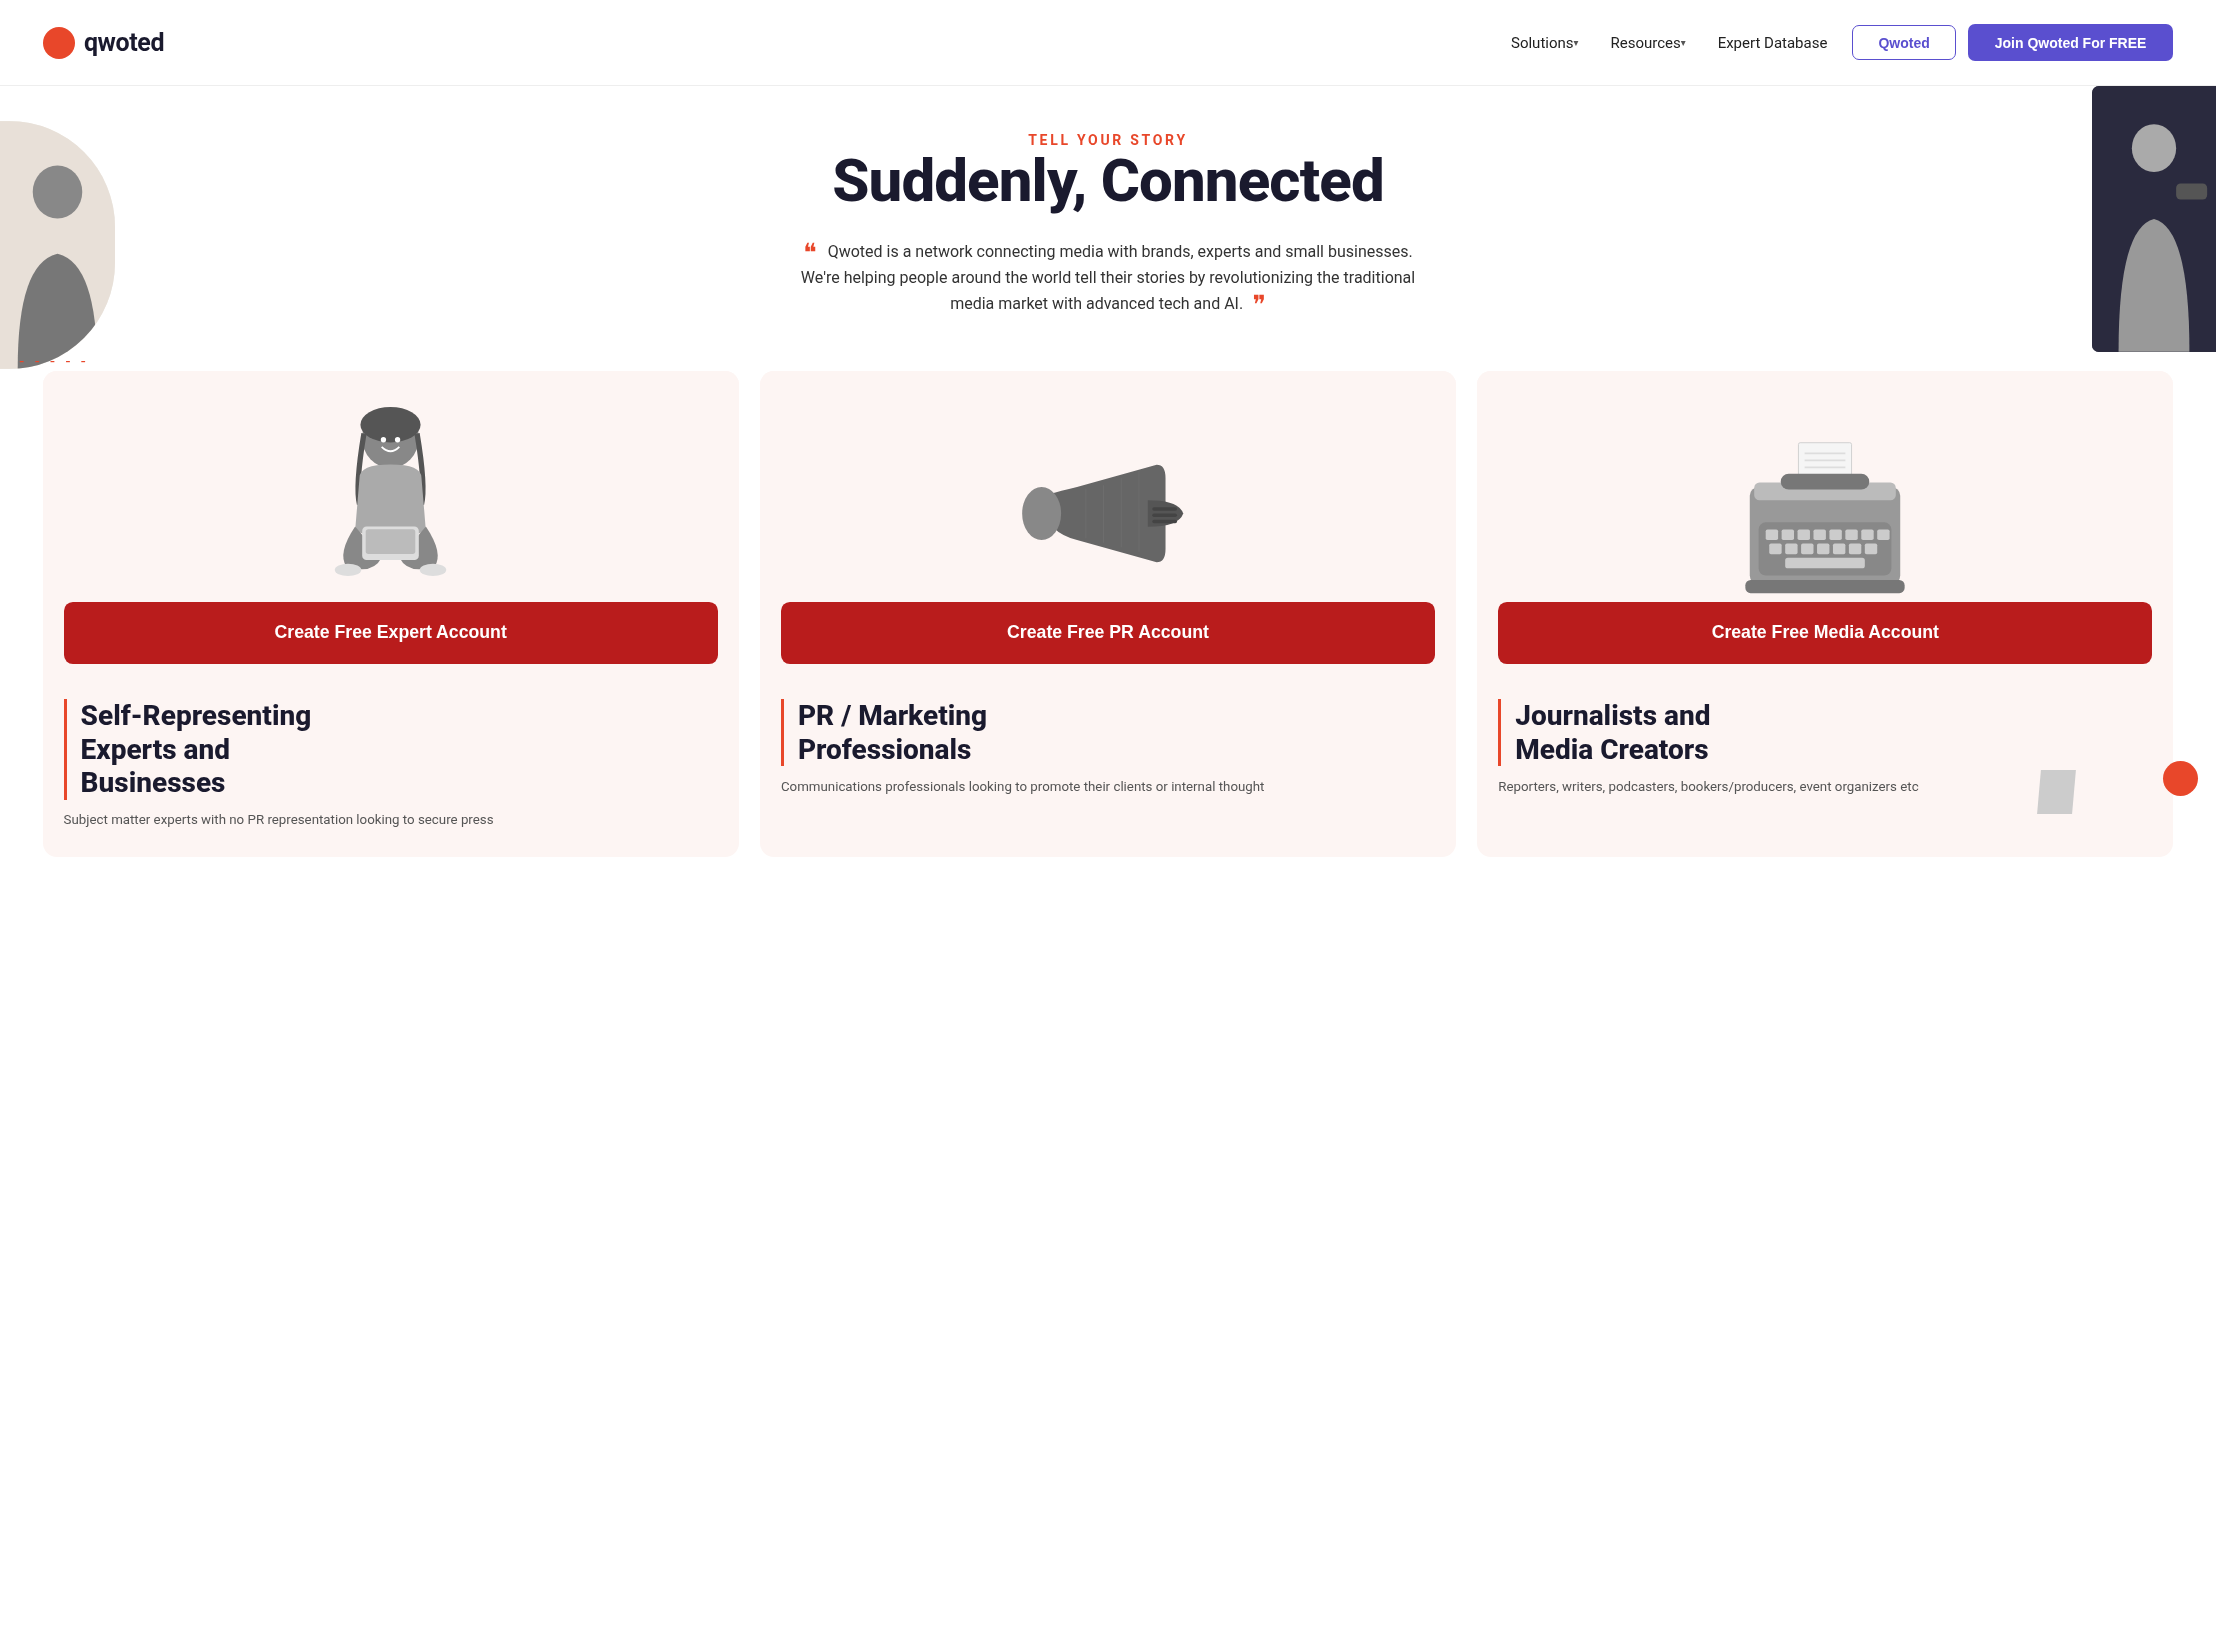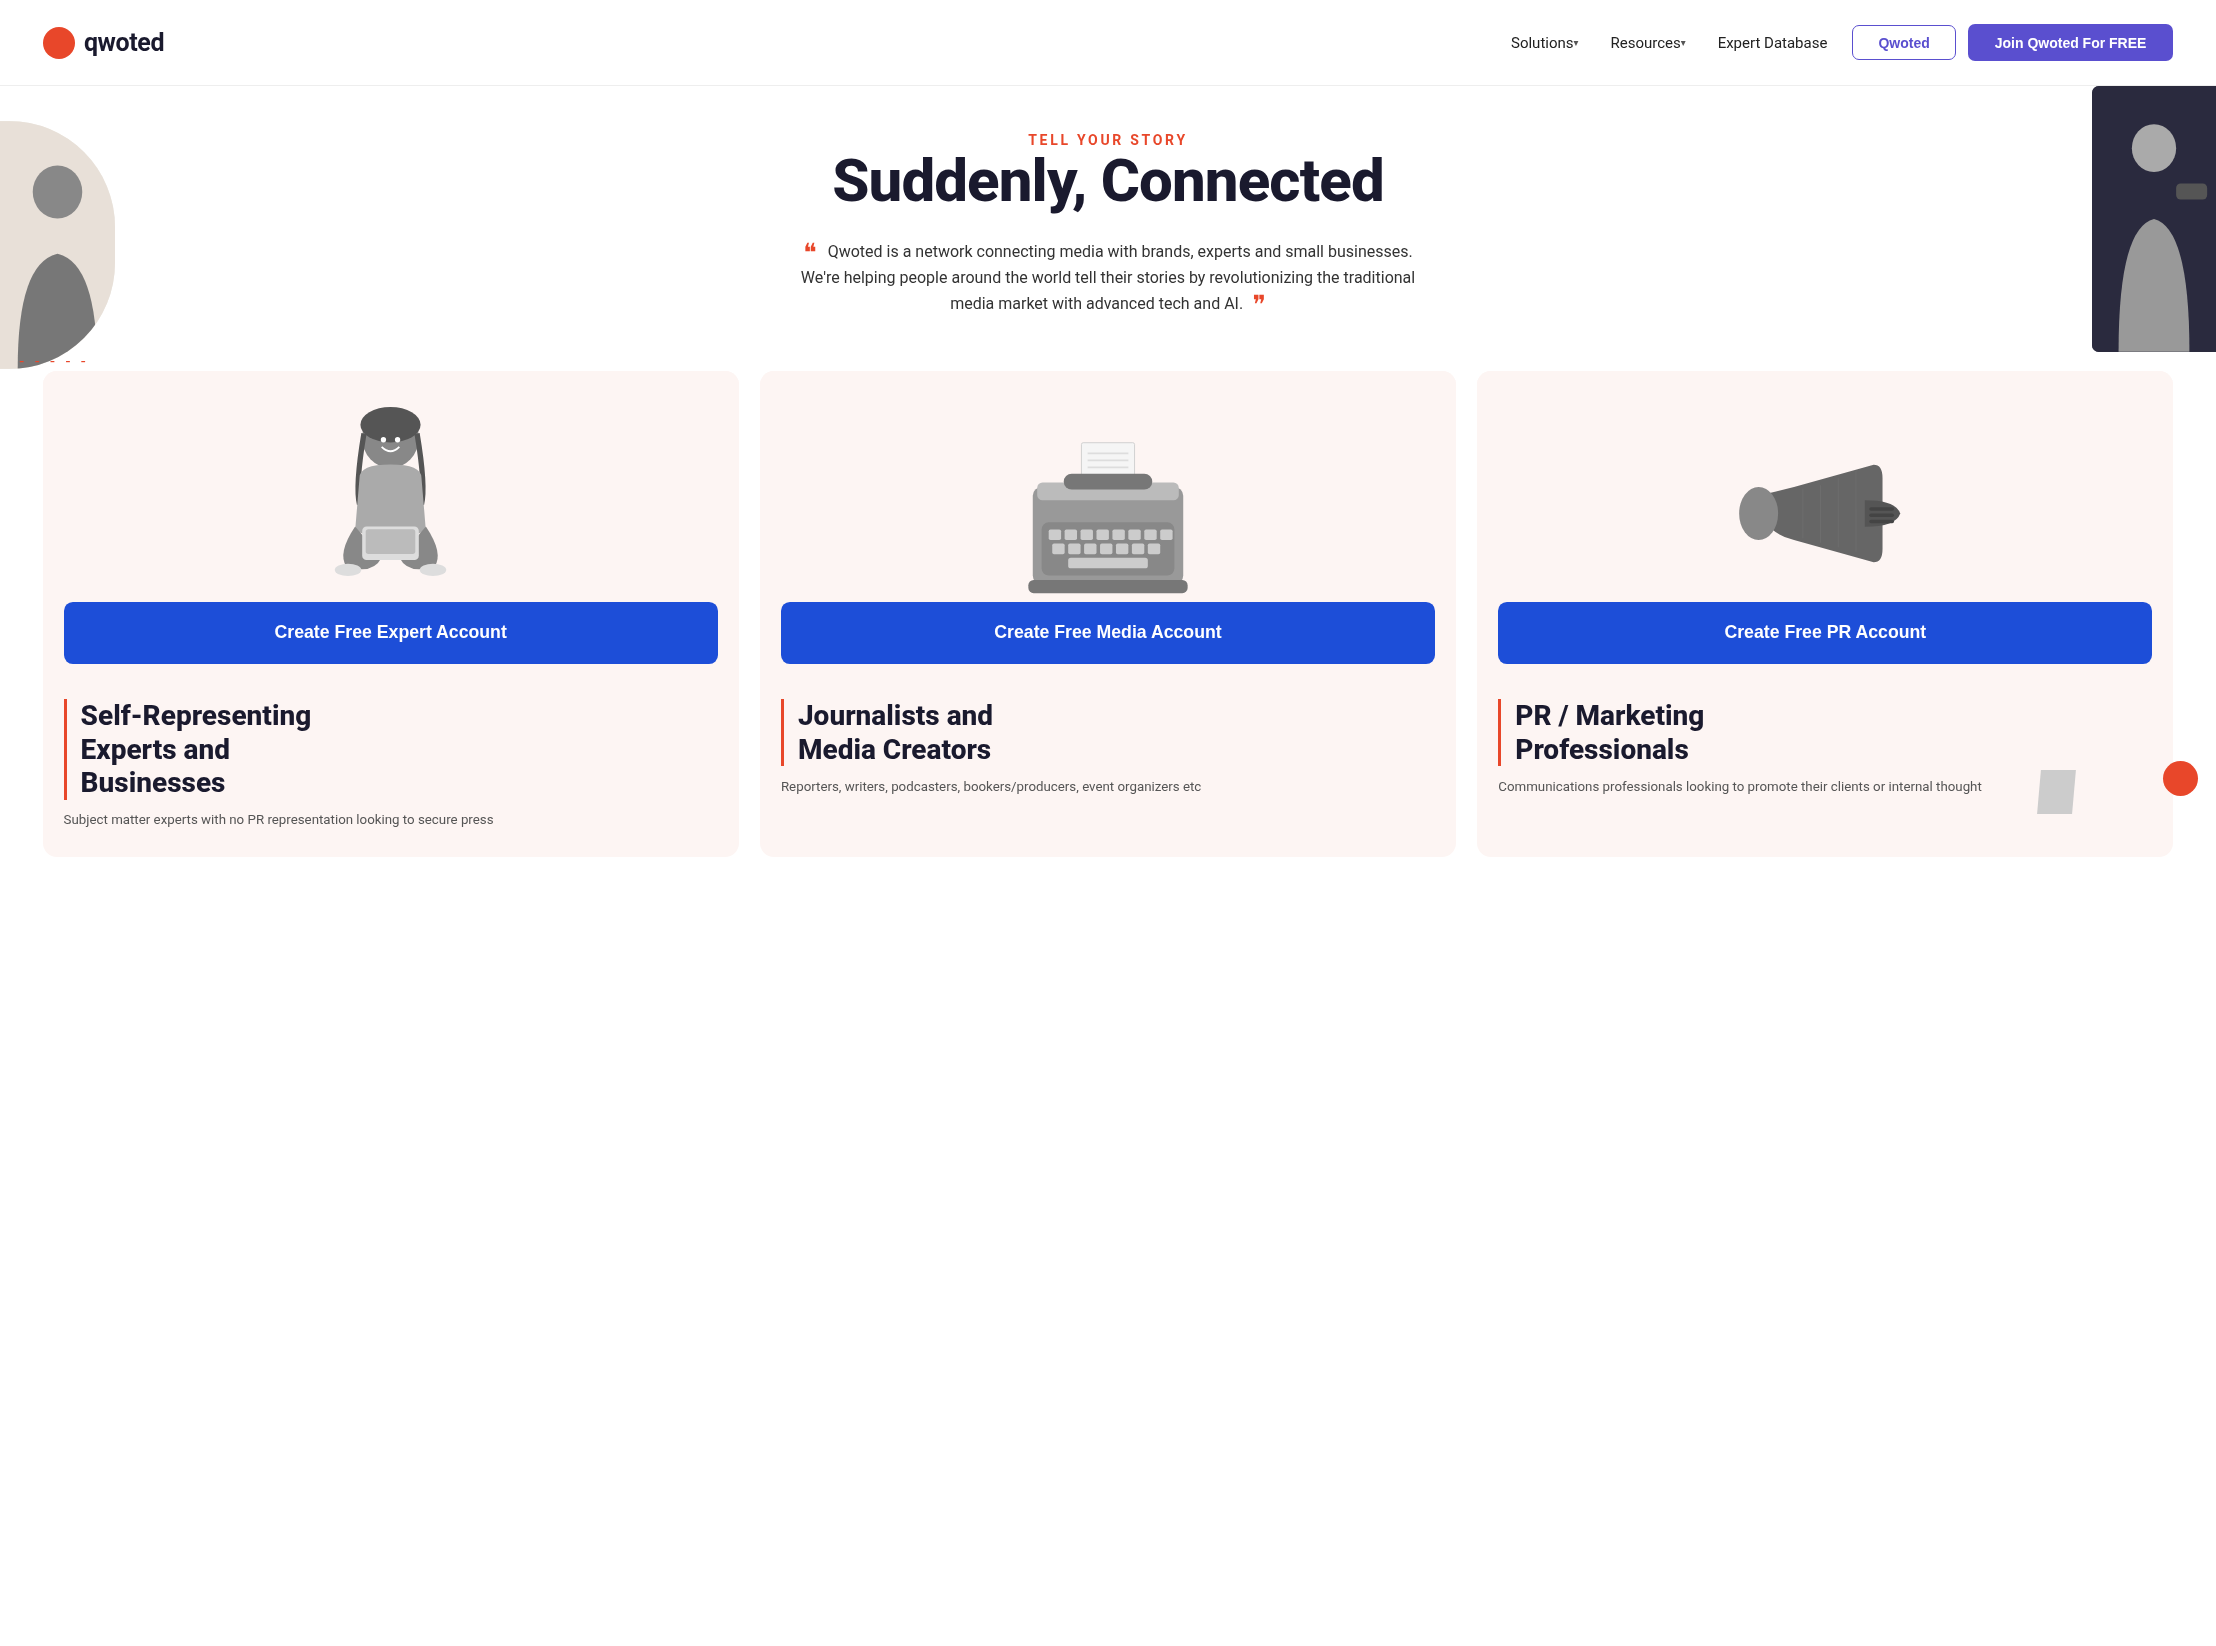--- a/index.html
+++ b/index.html
@@ -162,21 +162,21 @@
       display: flex;
       justify-content: center;
       align-items: flex-end;
       height: 231px;
       padding-top: 17.7px;
       background: #fdf5f3;
     }
 
     
     .card-btn {
-      background: #1d4ed8;
+      background: #b91c1c;
       color: #fff;
       font-size: 17.7px;
       font-weight: 700;
       text-align: center;
       border: none;
       border-radius: 8.9px;
       padding: 19.5px 26.6px;
       cursor: pointer;
       margin: 0 21px 21px;
       line-height: 1.3;
@@ -334,20 +334,52 @@
     <div class="card-category">
       <div class="card-category-title">
         Self-Representing<br>Experts and<br>Businesses
       </div>
     </div>
     <p class="card-desc">Subject matter experts with no PR representation looking to secure press</p>
   </div>
 
   <div class="card">
     <div class="card-image-area">
+      <svg class="illus-megaphone" viewBox="0 0 210 200" xmlns="http://www.w3.org/2000/svg">
+
+        <path d="M30 80 Q30 120 70 130 L160 155 Q170 155 170 140 L170 60 Q170 45 160 45 L70 70 Q30 80 30 80Z" fill="#666"></path>
+
+        <ellipse cx="30" cy="100" rx="22" ry="30" fill="#888"></ellipse>
+
+        <path d="M150 85 Q185 85 190 100 Q185 115 150 115Z" fill="#555"></path>
+
+        <rect x="155" y="93" width="28" height="4" rx="2" fill="#444"></rect>
+        <rect x="155" y="100" width="28" height="4" rx="2" fill="#444"></rect>
+        <rect x="155" y="107" width="28" height="4" rx="2" fill="#444"></rect>
+
+        <line x1="80" y1="72" x2="80" y2="128" stroke="#777" stroke-width="1" opacity="0.5"></line>
+        <line x1="100" y1="68" x2="100" y2="133" stroke="#777" stroke-width="1" opacity="0.5"></line>
+        <line x1="120" y1="60" x2="120" y2="138" stroke="#777" stroke-width="1" opacity="0.5"></line>
+        <line x1="140" y1="52" x2="140" y2="143" stroke="#777" stroke-width="1" opacity="0.5"></line>
+      </svg>
+    </div>
+    <button class="card-btn">
+      <span>Create Free PR
+Account</span>
+    </button>
+    <div class="card-category">
+      <div class="card-category-title">
+        PR / Marketing<br>Professionals
+      </div>
+    </div>
+    <p class="card-desc">Communications professionals looking to promote their clients or internal thought</p>
+  </div>
+
+  <div class="card">
+    <div class="card-image-area">
       <svg class="illus-typewriter" viewBox="0 0 210 200" xmlns="http://www.w3.org/2000/svg">
 
         <rect x="75" y="20" width="60" height="55" rx="2" fill="#f5f5f5" stroke="#ccc" stroke-width="1"></rect>
         <line x1="82" y1="32" x2="128" y2="32" stroke="#ddd" stroke-width="2"></line>
         <line x1="82" y1="40" x2="128" y2="40" stroke="#ddd" stroke-width="2"></line>
         <line x1="82" y1="48" x2="128" y2="48" stroke="#ddd" stroke-width="2"></line>
 
         <rect x="20" y="70" width="170" height="110" rx="10" fill="#999"></rect>
 
         <rect x="25" y="65" width="160" height="20" rx="6" fill="#bbb"></rect>
@@ -383,48 +415,16 @@
 Account</span>
     </button>
     <div class="card-category">
       <div class="card-category-title">
         Journalists and<br>Media Creators
       </div>
     </div>
     <p class="card-desc">Reporters, writers, podcasters, bookers/producers, event organizers etc</p>
   </div>
 
-  <div class="card">
-    <div class="card-image-area">
-      <svg class="illus-megaphone" viewBox="0 0 210 200" xmlns="http://www.w3.org/2000/svg">
-
-        <path d="M30 80 Q30 120 70 130 L160 155 Q170 155 170 140 L170 60 Q170 45 160 45 L70 70 Q30 80 30 80Z" fill="#666"></path>
-
-        <ellipse cx="30" cy="100" rx="22" ry="30" fill="#888"></ellipse>
-
-        <path d="M150 85 Q185 85 190 100 Q185 115 150 115Z" fill="#555"></path>
-
-        <rect x="155" y="93" width="28" height="4" rx="2" fill="#444"></rect>
-        <rect x="155" y="100" width="28" height="4" rx="2" fill="#444"></rect>
-        <rect x="155" y="107" width="28" height="4" rx="2" fill="#444"></rect>
-
-        <line x1="80" y1="72" x2="80" y2="128" stroke="#777" stroke-width="1" opacity="0.5"></line>
-        <line x1="100" y1="68" x2="100" y2="133" stroke="#777" stroke-width="1" opacity="0.5"></line>
-        <line x1="120" y1="60" x2="120" y2="138" stroke="#777" stroke-width="1" opacity="0.5"></line>
-        <line x1="140" y1="52" x2="140" y2="143" stroke="#777" stroke-width="1" opacity="0.5"></line>
-      </svg>
-    </div>
-    <button class="card-btn">
-      <span>Create Free PR
-Account</span>
-    </button>
-    <div class="card-category">
-      <div class="card-category-title">
-        PR / Marketing<br>Professionals
-      </div>
-    </div>
-    <p class="card-desc">Communications professionals looking to promote their clients or internal thought</p>
-  </div>
-
   <div class="deco-circle-orange"></div>
   <div class="deco-rect-gray"></div>
 </section>
 
 
 </body></html>

